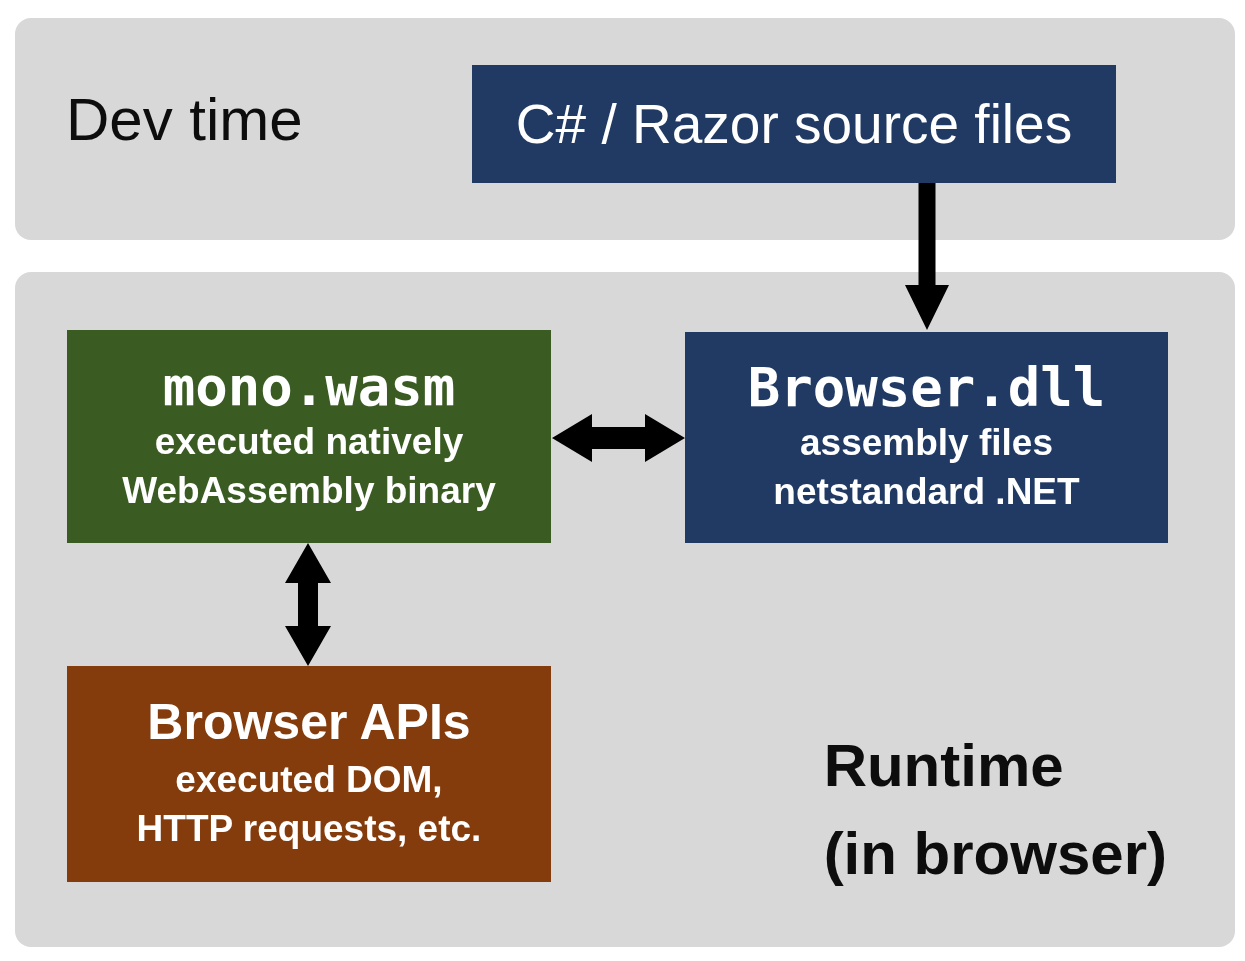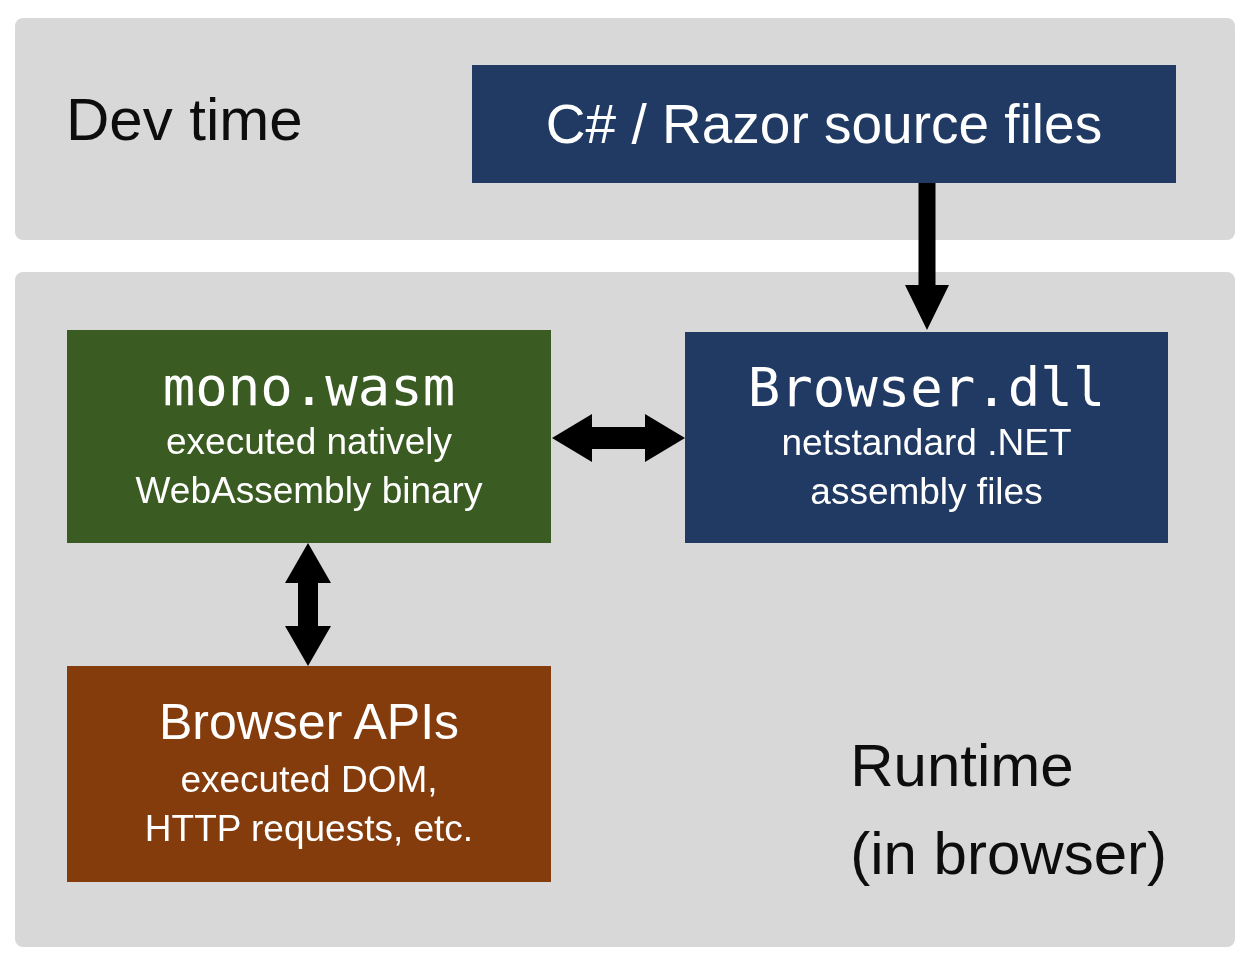--- a/index.html
+++ b/index.html
@@ -1,37 +1,37 @@
 <!DOCTYPE html>
 <html style="--panel-gray: #d8d8d8; --navy: #203a64; --green: #3a5b22; --brown: #843c0c; --arrow-black: #000000;"><head>
 <meta charset="utf-8">
 <style>
   html,body{margin:0;padding:0;background:#ffffff;}
   .canvas{
     position:relative;width:1245px;height:961px;background:#ffffff;
     font-family:"Liberation Sans",sans-serif;overflow:hidden;
   }
   .panel{
-    position:absolute;background:var(--panel-gray,#d8d8d8);border-radius:8px;
+    position:absolute;background:var(--panel-gray,#d8d8d8);border-radius:16px;
   }
   .panel-dev{left:15px;top:18px;width:1220px;height:222px;}
-  .panel-runtime{left:15px;top:272px;width:1220px;height:675px;}
+  .panel-runtime{left:15px;top:272px;width:1220px;height:675px;font-weight:bold;}
   .phase-label{
     position:absolute;color:#0d0d0d;font-size:60px;line-height:88px;white-space:nowrap;
   }
   .dev-label{left:51px;top:58px;}
   .runtime-label{right:68px;top:450px;}
   .box{
     position:absolute;display:flex;flex-direction:column;align-items:center;justify-content:center;
     color:#ffffff;text-align:center;
   }
   .navy{background:var(--navy,#203a64);}
   .green{background:var(--green,#3a5b22);}
   .brown{background:var(--brown,#843c0c);}
-  .box-source{left:457px;top:47px;width:704px;height:118px;}
+  .box-source{left:457px;top:47px;width:644px;height:118px;}
   .box-mono{left:52px;top:58px;width:484px;height:213px;}
   .box-app{left:670px;top:60px;width:483px;height:211px;}
   .box-browser{left:52px;top:394px;width:484px;height:216px;}
   .box-title-sans{font-size:55px;line-height:1.1;white-space:nowrap;}
   .box-title-mono{font-family:"DejaVu Sans Mono",monospace;font-size:54px;line-height:1.12;white-space:nowrap;}
   .box-title-mid{font-size:50px;line-height:1.15;margin-bottom:5px;white-space:nowrap;}
   .box-sub{font-size:37px;line-height:1.32;white-space:nowrap;}
   .arrow{position:absolute;display:block;}
   .arrow polygon{fill:var(--arrow-black,#000000);}
   .arrow-down{left:905px;top:183px;}
@@ -52,22 +52,22 @@
 
   <section class="panel panel-runtime">
     <div class="box green box-mono">
       <span class="box-title-mono">mono.wasm</span>
       <span class="box-sub">executed natively</span>
       <span class="box-sub">WebAssembly binary</span>
     </div>
 
     <div class="box navy box-app">
       <span class="box-title-mono">Browser.dll</span>
+      <span class="box-sub">assembly files</span>
       <span class="box-sub">netstandard .NET</span>
-      <span class="box-sub">assembly files</span>
     </div>
 
     <div class="box brown box-browser">
       <span class="box-title-mid">Browser APIs</span>
       <span class="box-sub">executed DOM,</span>
       <span class="box-sub">HTTP requests, etc.</span>
     </div>
 
     <div class="phase-label runtime-label">
       <div>Runtime</div>

